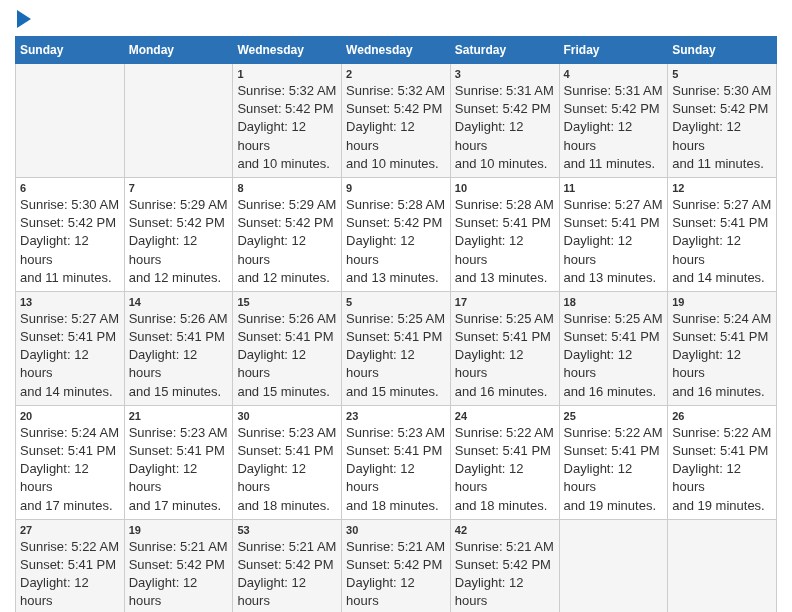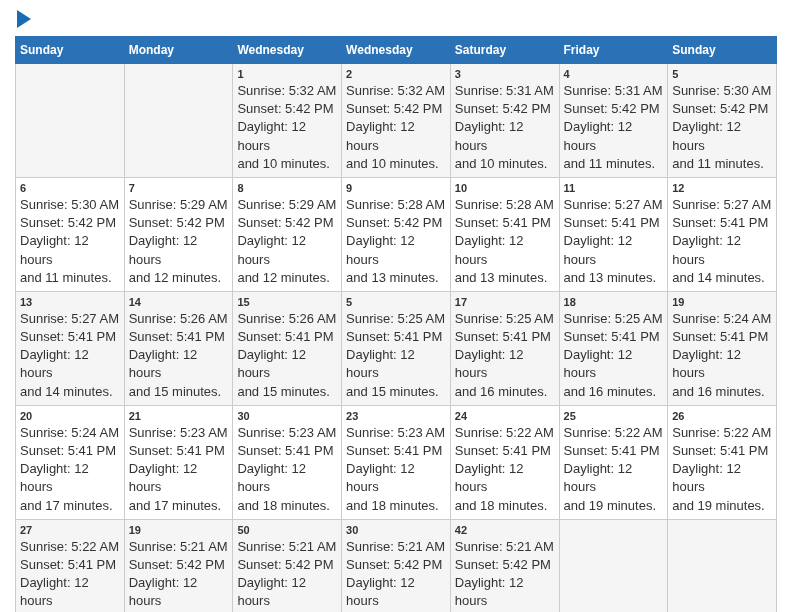--- a/index.html
+++ b/index.html
@@ -336,21 +336,21 @@
 and 19 minutes.</div>
           </td>
           <td>
             <span class="day-number">19</span>
             <div class="day-info" style="white-space: pre-line;">Sunrise: 5:21 AM
 Sunset: 5:42 PM
 Daylight: 12 hours
 and 20 minutes.</div>
           </td>
           <td>
-            <span class="day-number">50</span>
+            <span class="day-number">53</span>
             <div class="day-info" style="white-space: pre-line;">Sunrise: 5:21 AM
 Sunset: 5:42 PM
 Daylight: 12 hours
 and 20 minutes.</div>
           </td>
           <td>
             <span class="day-number">30</span>
             <div class="day-info" style="white-space: pre-line;">Sunrise: 5:21 AM
 Sunset: 5:42 PM
 Daylight: 12 hours

